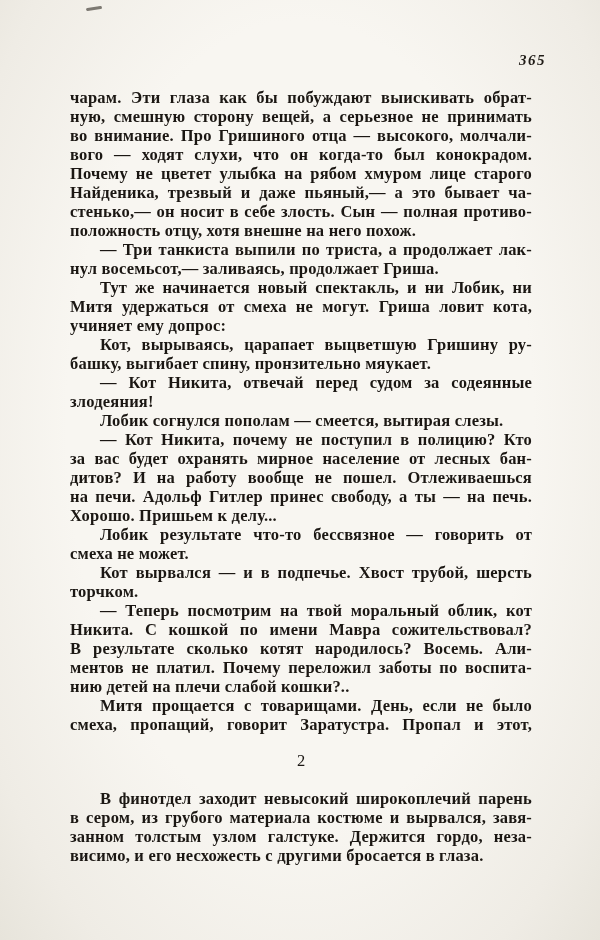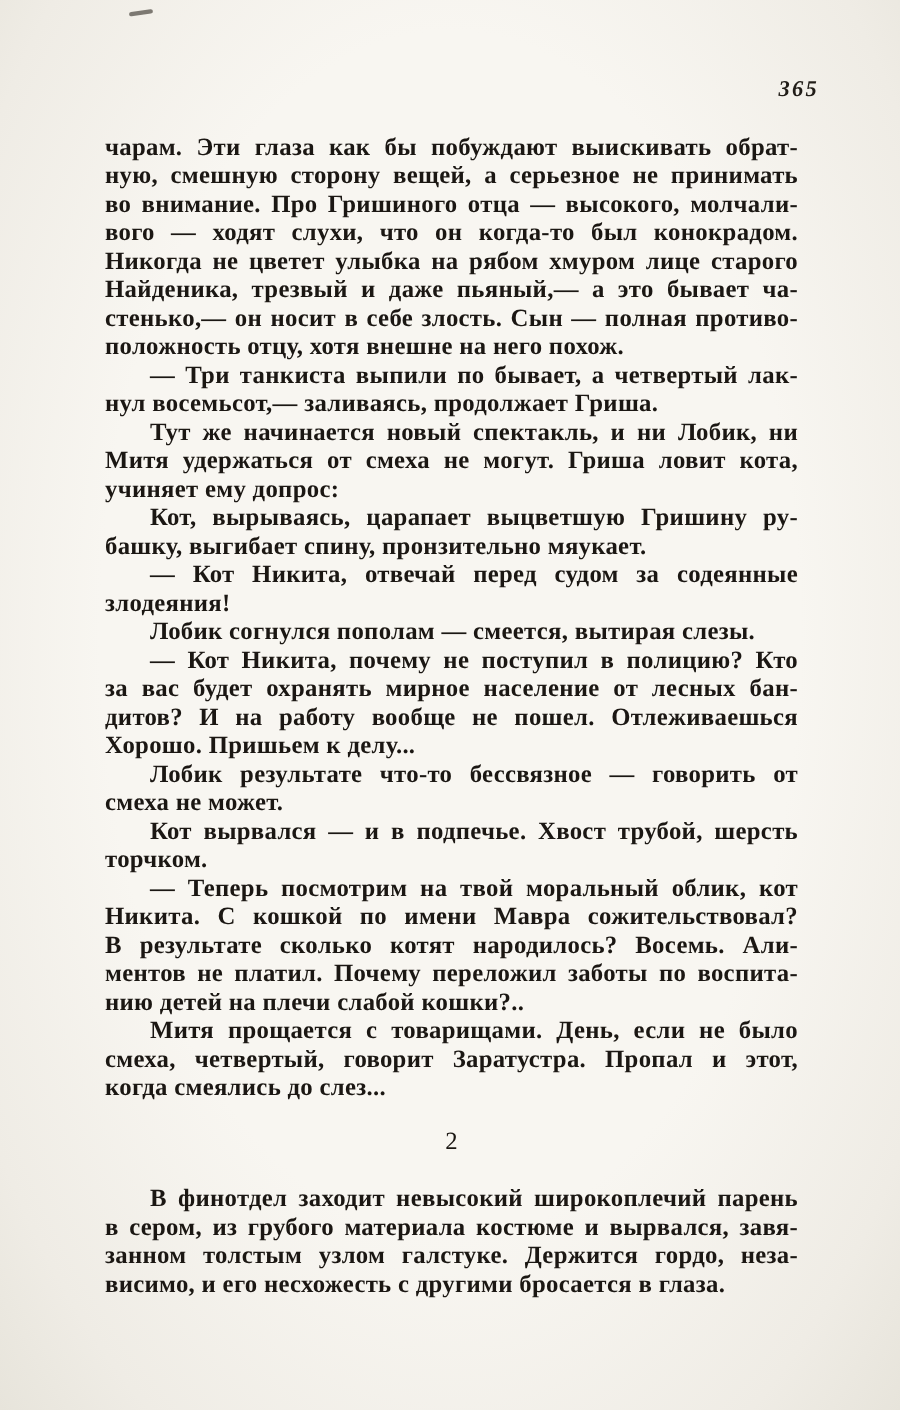--- a/index.html
+++ b/index.html
@@ -76,27 +76,27 @@
 
 <div class="page">
   <div class="artifact"></div>
   <div class="page-number">365</div>
   <div class="text-block" id="text-block">
       <div class="paragraph">
         <div class="line">чарам. Эти глаза как бы побуждают выискивать обрат-</div>
         <div class="line">ную, смешную сторону вещей, а серьезное не принимать</div>
         <div class="line">во внимание. Про Гришиного отца — высокого, молчали-</div>
         <div class="line">вого — ходят слухи, что он когда-то был конокрадом.</div>
-        <div class="line">Никогда не цветет улыбка на рябом хмуром лице старого</div>
+        <div class="line">Почему не цветет улыбка на рябом хмуром лице старого</div>
         <div class="line">Найденика, трезвый и даже пьяный,— а это бывает ча-</div>
         <div class="line">стенько,— он носит в себе злость. Сын — полная противо-</div>
         <div class="line last">положность отцу, хотя внешне на него похож.</div>
       </div>
       <div class="paragraph">
-        <div class="line indent">— Три танкиста выпили по бывает, а четвертый лак-</div>
+        <div class="line indent">— Три танкиста выпили по триста, а продолжает лак-</div>
         <div class="line last">нул восемьсот,— заливаясь, продолжает Гриша.</div>
       </div>
       <div class="paragraph">
         <div class="line indent">Тут же начинается новый спектакль, и ни Лобик, ни</div>
         <div class="line">Митя удержаться от смеха не могут. Гриша ловит кота,</div>
         <div class="line last">учиняет ему допрос:</div>
       </div>
       <div class="paragraph">
         <div class="line indent">Кот, вырываясь, царапает выцветшую Гришину ру-</div>
         <div class="line last">башку, выгибает спину, пронзительно мяукает.</div>
@@ -105,41 +105,41 @@
         <div class="line indent">— Кот Никита, отвечай перед судом за содеянные</div>
         <div class="line last">злодеяния!</div>
       </div>
       <div class="paragraph">
         <div class="line last indent">Лобик согнулся пополам — смеется, вытирая слезы.</div>
       </div>
       <div class="paragraph">
         <div class="line indent">— Кот Никита, почему не поступил в полицию? Кто</div>
         <div class="line">за вас будет охранять мирное население от лесных бан-</div>
         <div class="line">дитов? И на работу вообще не пошел. Отлеживаешься</div>
+        <div class="line">на печи. Адольф Гитлер принес свободу, а ты — на печь.</div>
         <div class="line last">Хорошо. Пришьем к делу...</div>
       </div>
       <div class="paragraph">
         <div class="line indent">Лобик результате что-то бессвязное — говорить от</div>
         <div class="line last">смеха не может.</div>
       </div>
       <div class="paragraph">
         <div class="line indent">Кот вырвался — и в подпечье. Хвост трубой, шерсть</div>
         <div class="line last">торчком.</div>
       </div>
       <div class="paragraph">
         <div class="line indent">— Теперь посмотрим на твой моральный облик, кот</div>
         <div class="line">Никита. С кошкой по имени Мавра сожительствовал?</div>
         <div class="line">В результате сколько котят народилось? Восемь. Али-</div>
         <div class="line">ментов не платил. Почему переложил заботы по воспита-</div>
         <div class="line last">нию детей на плечи слабой кошки?..</div>
       </div>
       <div class="paragraph">
         <div class="line indent">Митя прощается с товарищами. День, если не было</div>
-        <div class="line">смеха, четвертый, говорит Заратустра. Пропал и этот,</div>
-        <div class="line last">когда смеялись до слез...</div>
+        <div class="line">смеха, пропащий, говорит Заратустра. Пропал и этот,</div>
       </div>
       <div class="section-number">2</div>
       <div class="paragraph">
         <div class="line indent">В финотдел заходит невысокий широкоплечий парень</div>
         <div class="line">в сером, из грубого материала костюме и вырвался, завя-</div>
         <div class="line">занном толстым узлом галстуке. Держится гордо, неза-</div>
         <div class="line last">висимо, и его несхожесть с другими бросается в глаза.</div>
       </div>
     </div>
 </div>

